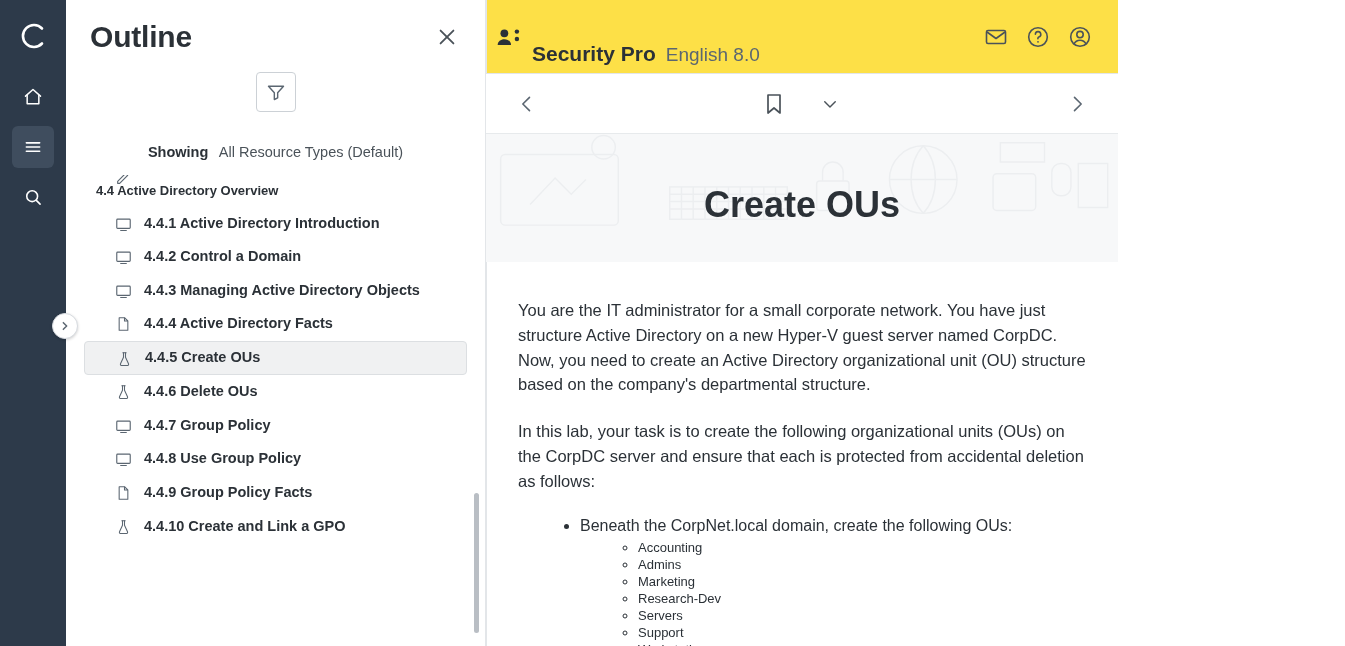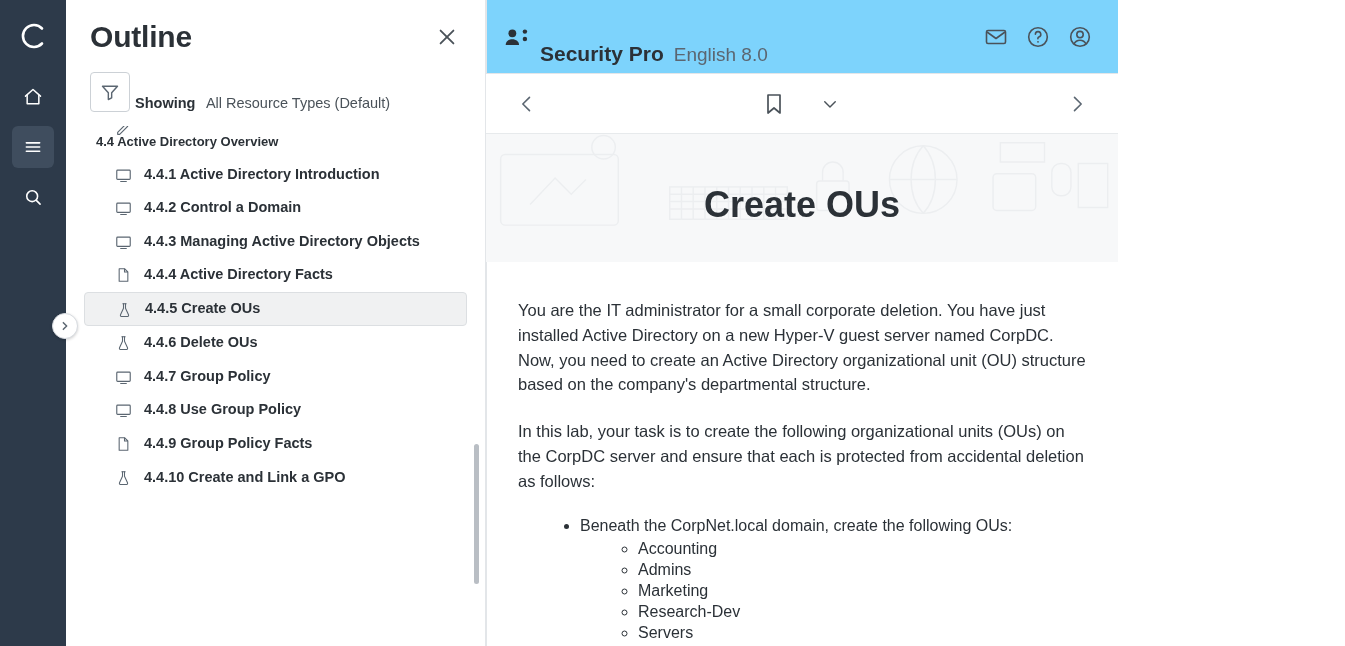--- a/index.html
+++ b/index.html
@@ -84,23 +84,24 @@
     letter-spacing: -0.2px;
   }
   .outline-close {
     color: #5b6671;
     cursor: pointer;
     display: flex; align-items: center; justify-content: center;
     width: 28px; height: 28px;
   }
   .filter-row {
     display: flex;
-    align-items: flex-end;
+    align-items: center;
     padding: 8px 24px 14px 24px;
-    gap: 5px;
+    gap: 31px;
+    flex-direction: column;
   }
   .filter-btn {
     width: 40px; height: 40px;
     border: 1px solid #ccd1d6;
     border-radius: 4px;
     display: flex; align-items: center; justify-content: center;
     color: #5b6671;
     cursor: pointer;
     background: #fff;
   }
@@ -188,23 +189,23 @@
     flex-direction: column;
     background: #ffffff;
     min-width: 0;
     position: relative;
   }
   .topbar {
     height: 74px;
     flex: 0 0 74px;
     display: flex;
     align-items: center;
-    padding: 0 26px 0 18px;
+    padding: 0 26px 0 10px;
     border-bottom: 1px solid #e3e6e9;
-    background: #7dd3fc;
+    background: #fde047;
     gap: 28px;
   }
   .brand {
     display: flex;
     align-items: baseline;
     gap: 10px;
   }
   .brand-icon {
     color: #2b3137;
     align-self: center;
@@ -305,21 +306,21 @@
     font-size: 16px;
     line-height: 1.35;
     margin-bottom: 2px;
   }
   ul.circ {
     margin: 2px 0 0 0;
     padding-left: 58px;
     list-style: circle;
   }
   ul.circ > li {
-    font-size: 16px;
+    font-size: 13px;
     line-height: 1.31;
   }
   .divider-left {
     position: absolute;
     left: 0; top: 0; bottom: 0;
     width: 1px;
     background: #e3e6e9;
   }
 </style>
 </head>
@@ -583,21 +584,21 @@
         <rect x="690" y="54" width="58" height="50" rx="5"></rect>
         <rect x="770" y="40" width="26" height="44" rx="12"></rect>
         <path d="M806 40h40v60h-40z"></path>
         <circle cx="160" cy="18" r="16"></circle>
         <path d="M700 12h60v26h-60z"></path>
       </svg>
       <div class="hero-title">Create OUs</div>
     </div>
 
     <div class="content">
-      <p>You are the IT administrator for a small corporate deletion. You have just installed Active Directory on a new Hyper-V guest server named CorpDC. Now, you need to create an Active Directory organizational unit (OU) structure based on the company's departmental structure.</p>
+      <p>You are the IT administrator for a small corporate network. You have just structure Active Directory on a new Hyper-V guest server named CorpDC. Now, you need to create an Active Directory organizational unit (OU) structure based on the company's departmental structure.</p>
       <p>In this lab, your task is to create the following organizational units (OUs) on the CorpDC server and ensure that each is protected from accidental deletion as follows:</p>
       <ul class="disc">
         <li>
           <span>Beneath the CorpNet.local domain, create the following OUs:</span>
           <ul class="circ">
             <li>Accounting</li>
             <li>Admins</li>
             <li>Marketing</li>
             <li>Research-Dev</li>
             <li>Servers</li>

